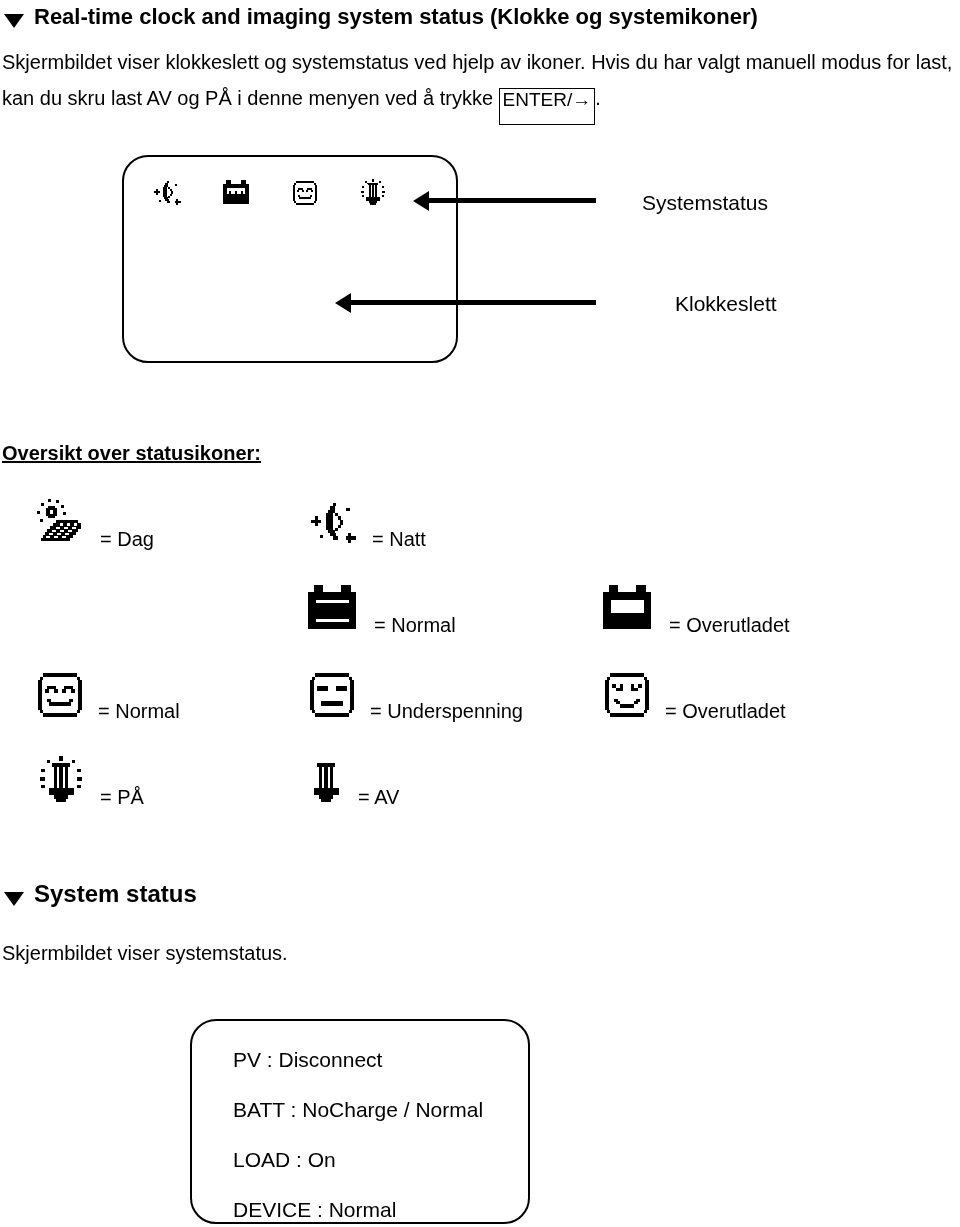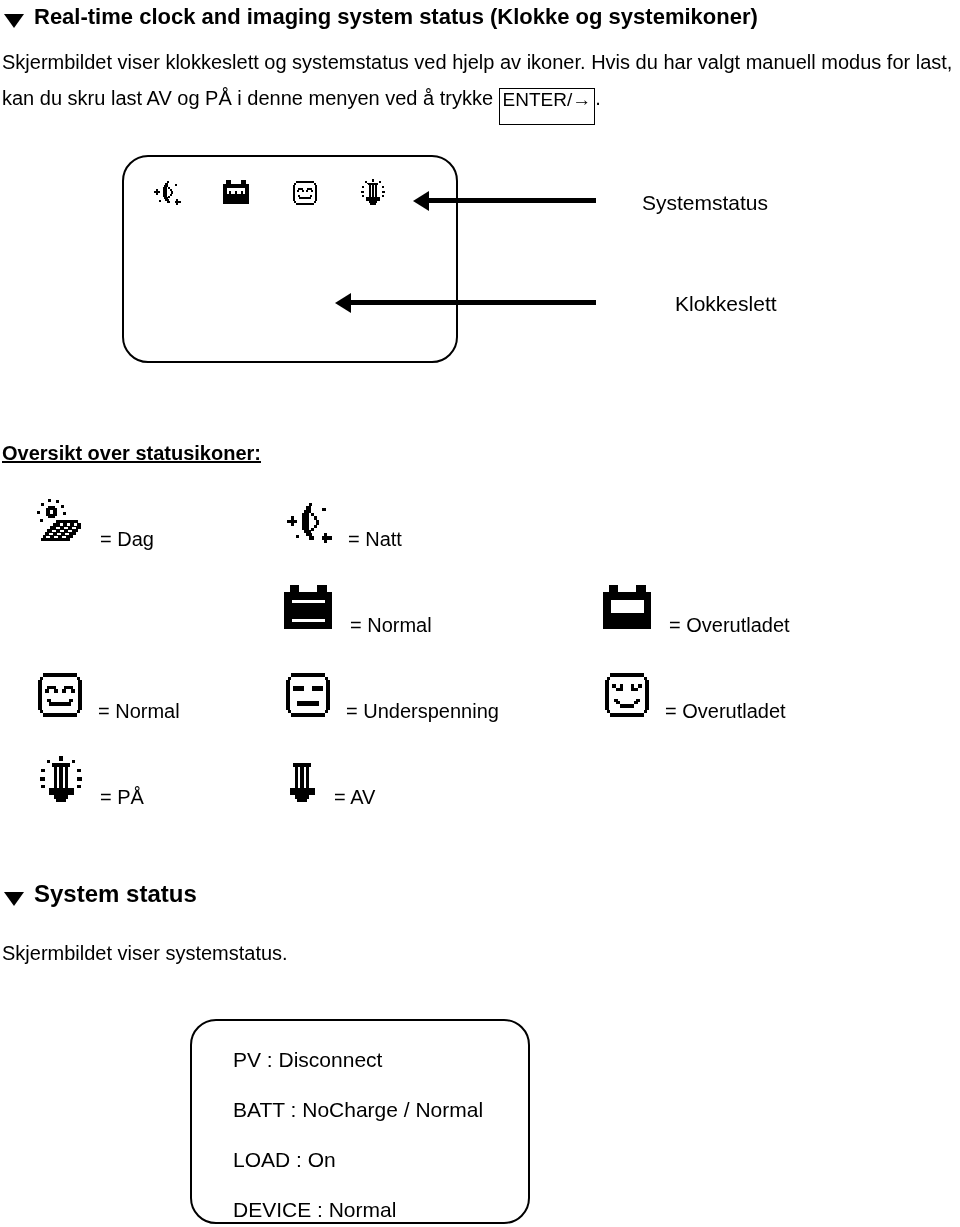--- a/index.html
+++ b/index.html
@@ -141,21 +141,21 @@
     gap: 14px;
     height: 86px;
   }
   .legend-cell .eq {
     font-size: 20px;
     white-space: nowrap;
     position: relative;
     top: 16px;
   }
   .col0 { left: 4px; margin-left: 32px; }
-  .col1 { left: 284px; }
+  .col1 { left: 308px; }
   .col2 { left: 603px; }
 
   .ico { flex: none; display: block; }
 
   
   .px { shape-rendering: crispEdges; }
 </style>
 </head>
 <body>
 

